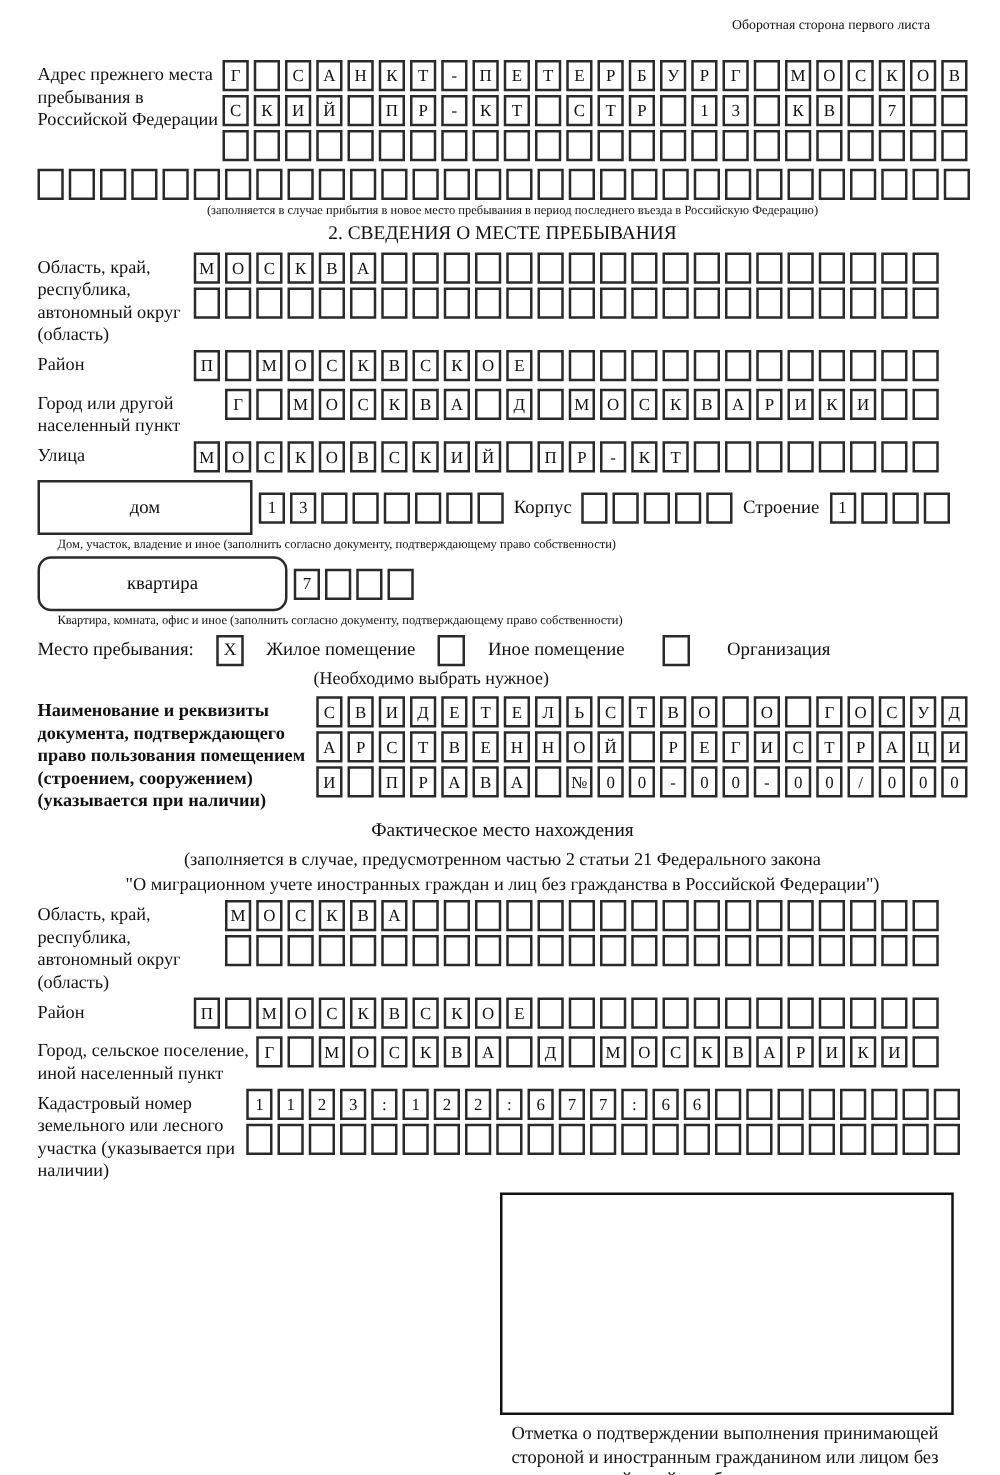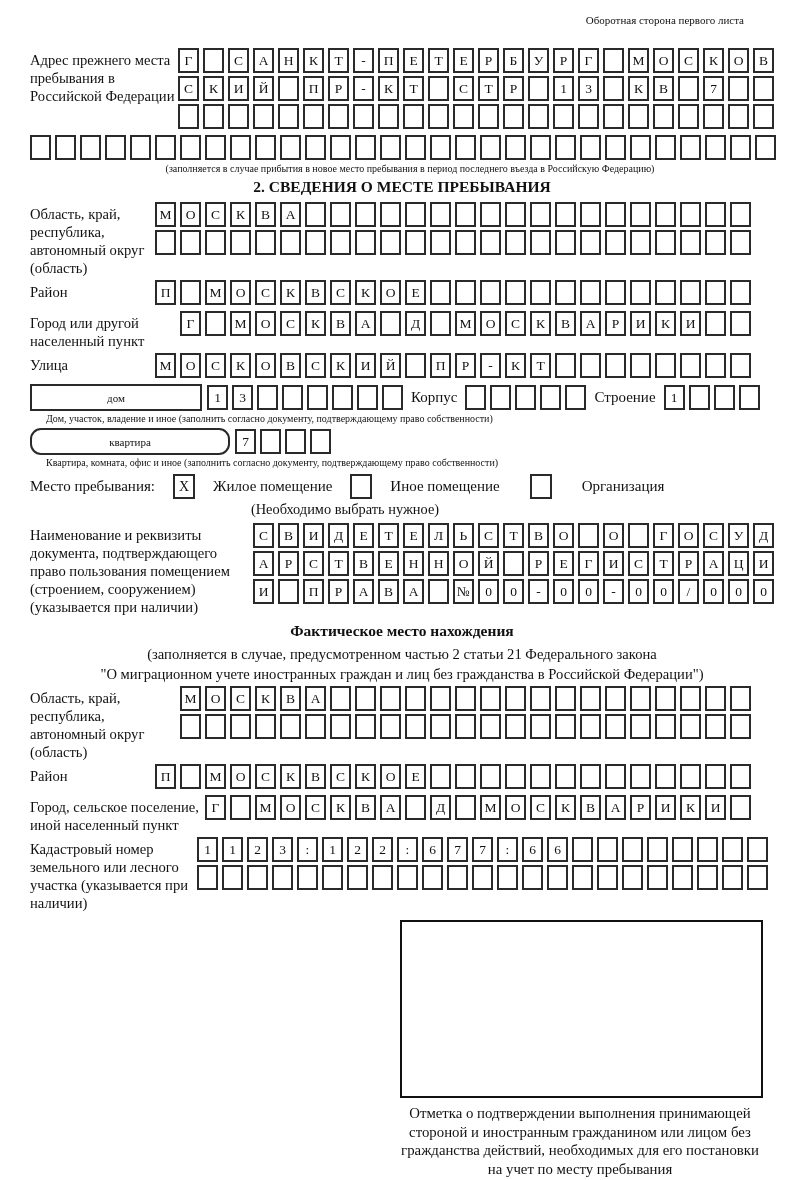--- a/index.html
+++ b/index.html
@@ -22,35 +22,35 @@
   }
 
   
   .field { display:flex; align-items:flex-start; margin-bottom:3px; }
   .flabel { flex:0 0 auto; font-size:14.6px; line-height:18px; padding-top:3px; box-sizing:border-box; padding-right:1px; }
   .lw148 { width:148px; }
   .lw125 { width:125px; }
   .lw150 { width:150px; }
   .lw175 { width:175px; }
   .lw167 { width:167px; }
-  .lw223 { width:223px; }
+  .lw223 { width:223px;font-weight:bold; }
   .rows  { flex:0 0 auto; }
 
   .caption { font-size:10px; margin:1px 0 4px 16px; }
   .caption.center { text-align:center; }
 
-  .h-bold { font-weight:bold; text-align:center; font-size:15.5px; margin:4px 0 6px 0; }
+  .h-bold { font-weight:normal; text-align:center; font-size:15.5px; margin:4px 0 6px 0; }
 
   .note-center { text-align:center; font-size:14.6px; line-height:17px; margin-bottom:3px; }
 
   
   .inline-row { display:flex; align-items:center; gap:5px; margin-bottom:2px; }
   .longbox {
-    box-sizing:border-box; border:2px solid #2a2a2a; height:27px;
-    display:flex; align-items:center; justify-content:center; font-size:11px;
+    box-sizing:border-box; border:2px solid #2a2a2a; height:44px;
+    display:flex; align-items:center; justify-content:center; font-size:15px;
   }
   .box-dom { width:172px; }
   .box-kv  { width:200px;border-radius:11px; }
   .inline-label { font-size:15px; padding:0 3px; }
 
   
   .stay-row { display:flex; align-items:center; gap:18px; margin:6px 0 2px 0; font-size:15px; }
   .chk {
     box-sizing:border-box; width:22px; height:25px; border:2px solid #2a2a2a;
     display:flex; align-items:center; justify-content:center; font-size:14px;

